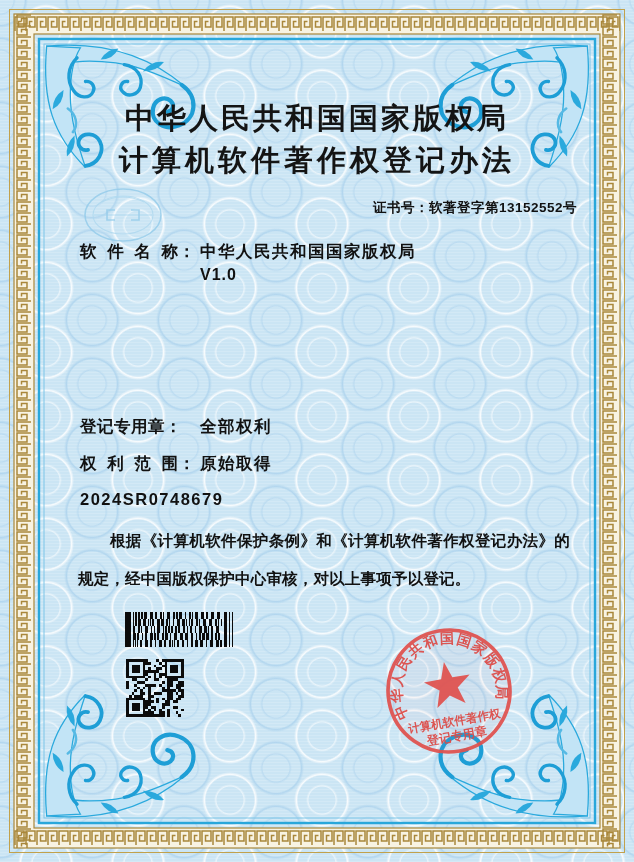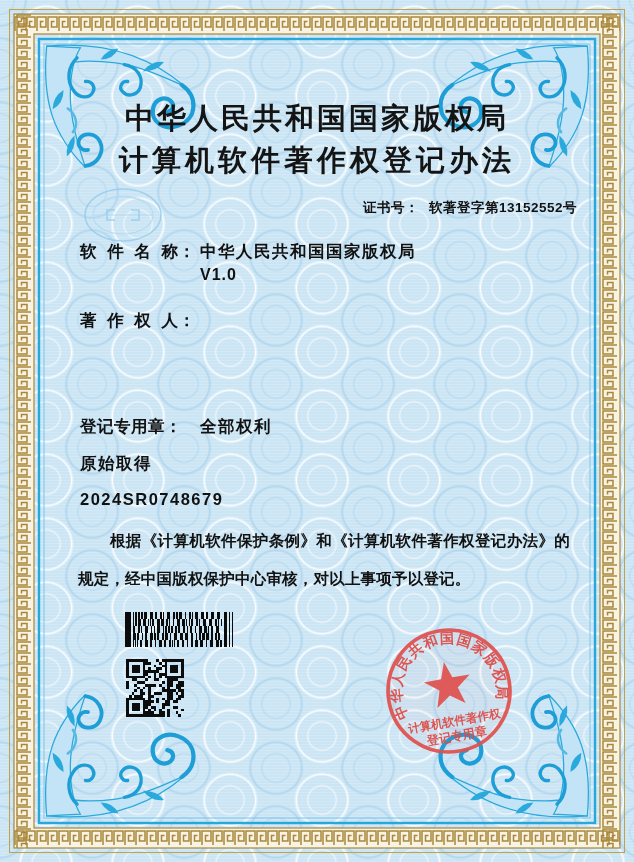--- a/index.html
+++ b/index.html
@@ -26,21 +26,21 @@
   .corner.tl{left:41px;top:41px;}
   .corner.tr{right:41px;top:41px;transform:scaleX(-1);}
   .corner.bl{left:41px;bottom:41px;transform:scaleY(-1);}
   .corner.br{right:41px;bottom:41px;transform:scale(-1,-1);}
   .hologram{position:absolute;left:82px;top:186px;width:82px;height:60px;opacity:.8;}
 
   .title{position:absolute;left:0;width:100%;text-align:center;font-weight:bold;color:#141414;}
   .title.l1{top:99px;font-size:29px;letter-spacing:3px;}
   .title.l2{top:141px;font-size:29px;letter-spacing:4px;}
   .certno{position:absolute;top:199px;right:57px;font-size:13.5px;font-weight:bold;letter-spacing:.5px;}
-  .certno .lbl{margin-right:10px;}
+  .certno .lbl{}
 
   .row{position:absolute;left:80px;display:flex;font-weight:bold;font-size:16.5px;}
   .row .lbl{width:120px;flex:0 0 120px;white-space:pre;letter-spacing:.5px;}
   .row .val{letter-spacing:1.5px;}
   .row.r1{top:241px;}
   .v2{position:absolute;left:200px;top:266px;font-weight:bold;font-size:16px;letter-spacing:1px;}
   .row.r2{top:310px;}
   .row.r3{top:416px;}
   .row.r4{top:453px;}
   .row.r5{top:490px;}
@@ -149,29 +149,29 @@
     <span class="lbl">证书号：</span><span class="num">软著登字第13152552号</span>
   </div>
 
   <div class="row r1">
     <span class="lbl">软  件  名  称：</span>
     <span class="val">中华人民共和国国家版权局</span>
   </div>
   <div class="v2">V1.0</div>
 
   <div class="row r2">
-    <span class="lbl">著  作  权  人：</span>
   </div>
 
   <div class="row r3">
     <span class="lbl">登记专用章：</span>
     <span class="val">全部权利</span>
   </div>
 
   <div class="row r4">
+    <span class="lbl">权  利  范  围：</span>
     <span class="val">原始取得</span>
   </div>
 
   <div class="row r5">
     <span class="val">2024SR0748679</span>
   </div>
 
   <div class="statement">根据《计算机软件保护条例》和《计算机软件著作权登记办法》的规定，经中国版权保护中心审核，对以上事项予以登记。</div>
 
   <div class="pdf417" id="pdf417">

